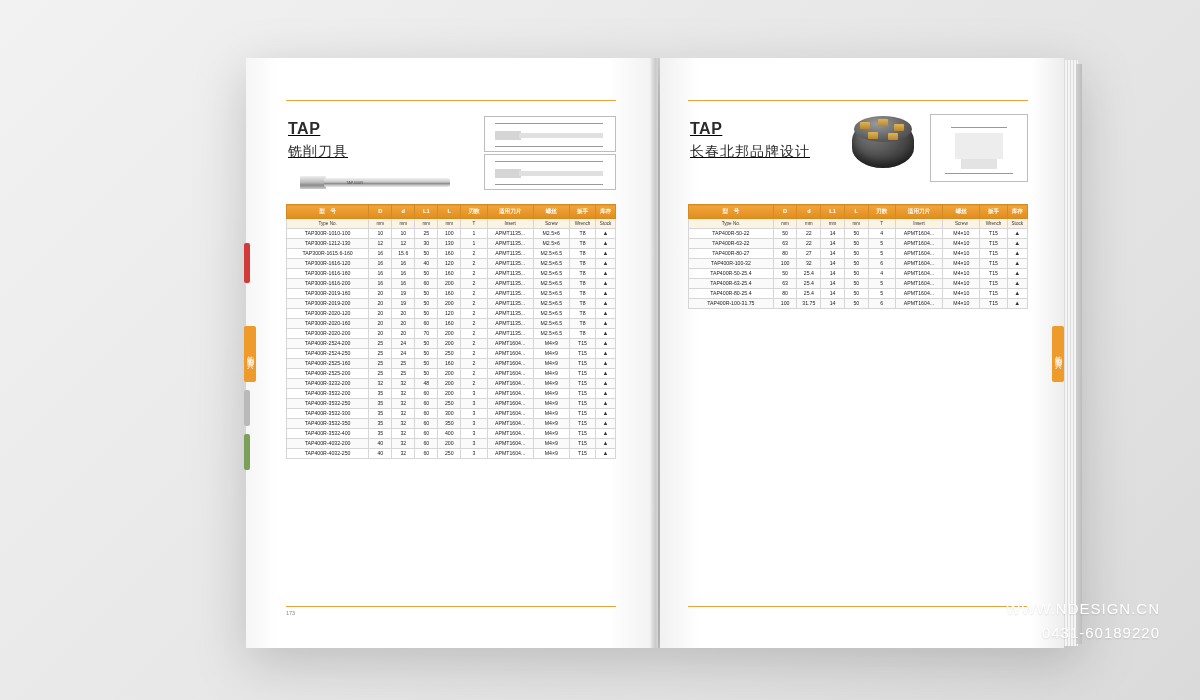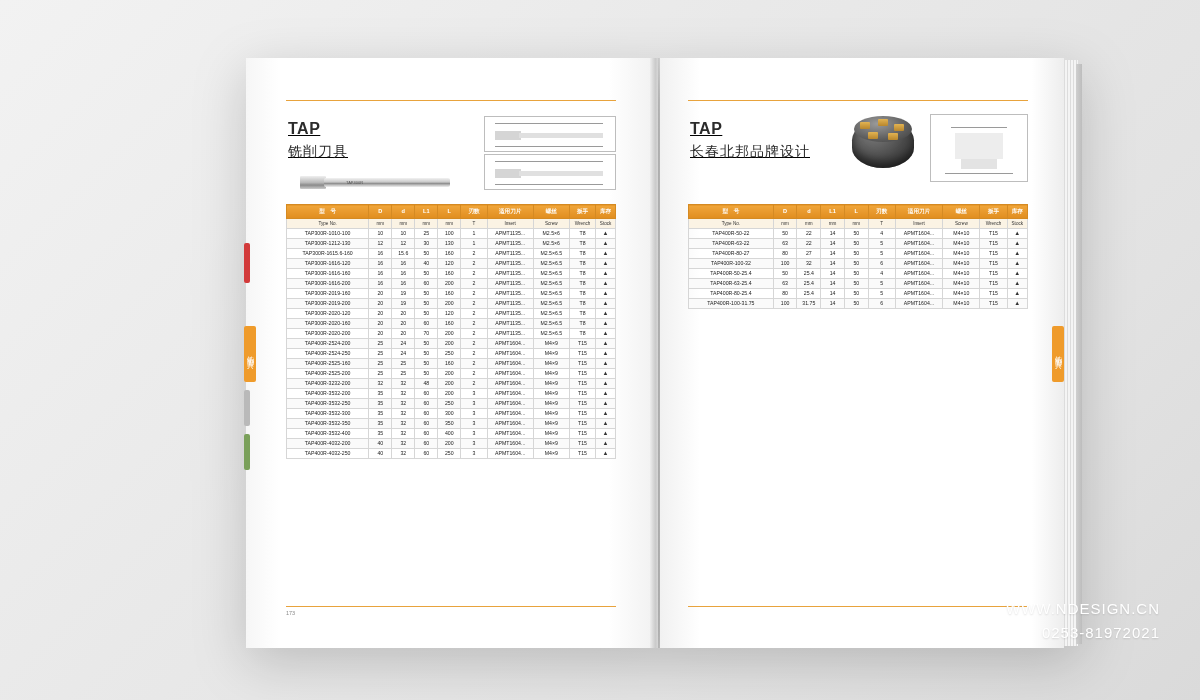--- a/index.html
+++ b/index.html
@@ -630,14 +630,14 @@
 
         <div class="sidetab" style="left:392px;top:268px;width:12px;height:56px;">铣削刀具</div>
       </div>
     </div>
 
     <div class="edge"></div>
     <div class="edge2"></div>
   </div>
 
   <div class="wm wm2">WWW.NDESIGN.CN</div>
-  <div class="wm wm3">0253-81972021</div>
+  <div class="wm wm3">0431-60189220</div>
 </div>
 
 </body></html>

